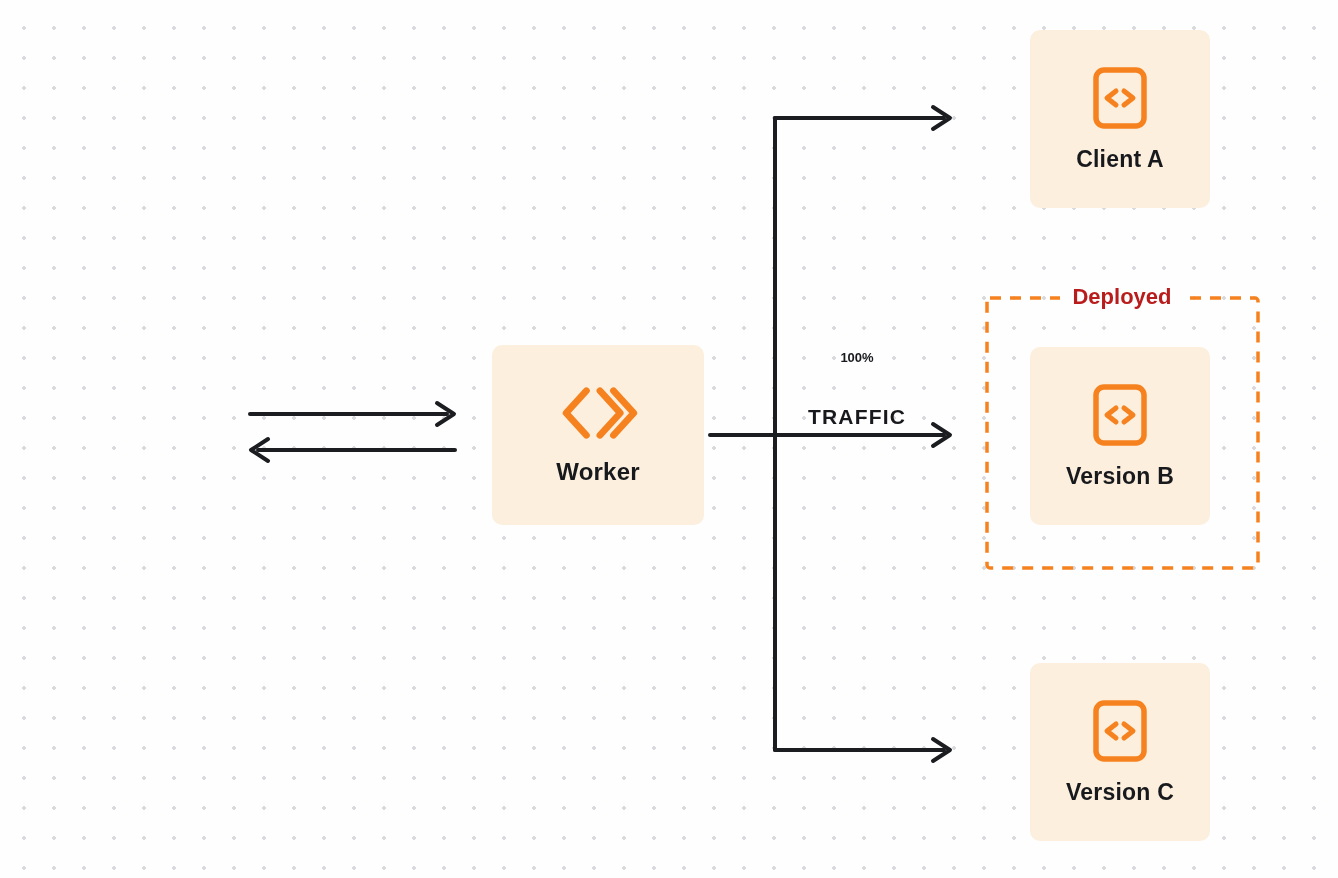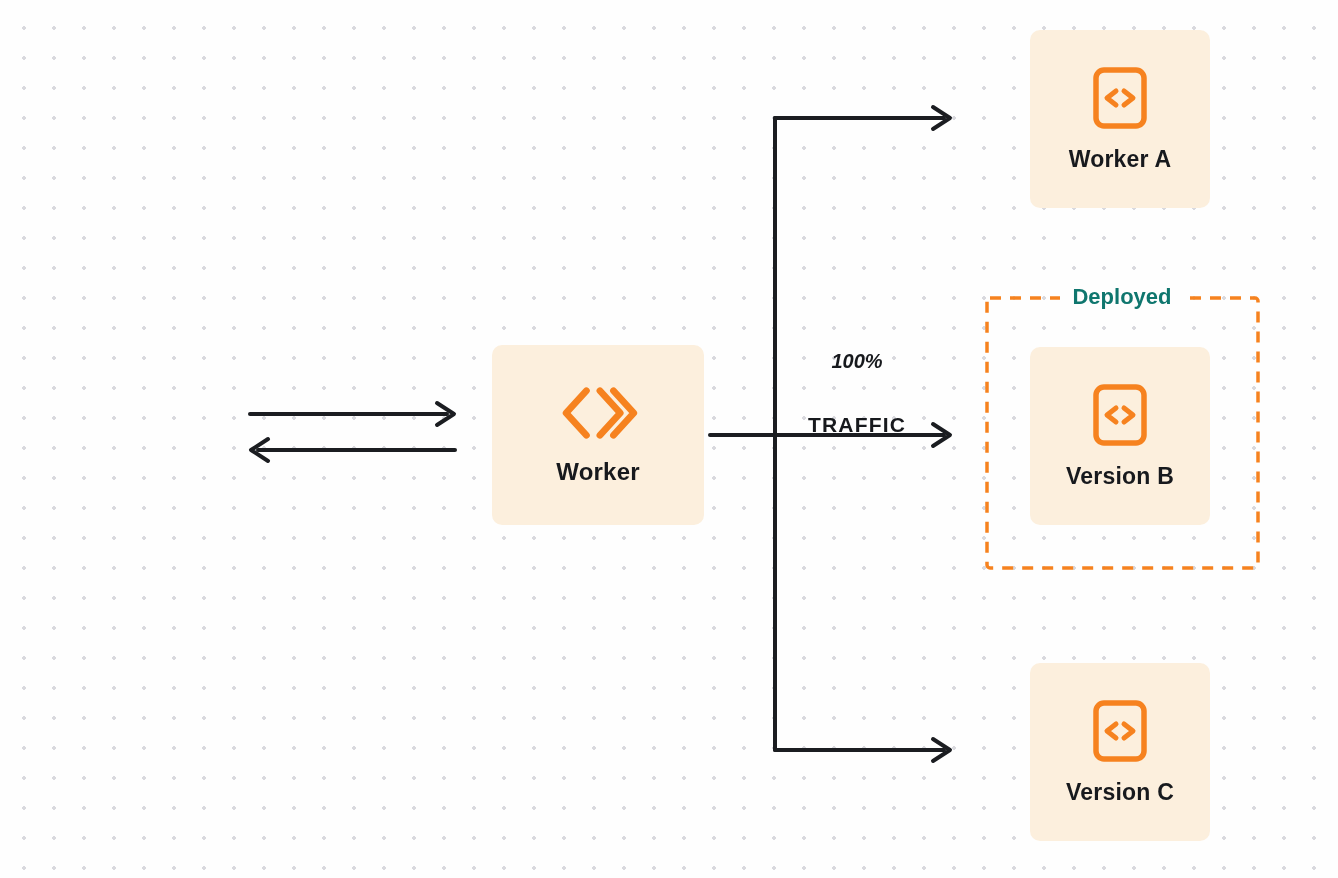--- a/index.html
+++ b/index.html
@@ -57,35 +57,35 @@
   .version-b { top: 347px; }
   .version-c { top: 663px; }
   .version-node .node-label { font-size: 23px; }
   .traffic-label {
     position: absolute;
     left: 787px; top: 350px; width: 140px;
     text-align: center;
     color: #17191d;
     font-weight: 700;
   }
-  .traffic-label .pct { font-size: 20px; margin-bottom: 9px; font-style: italic; }
+  .traffic-label .pct { font-size: 13px; margin-bottom: 9px; }
   .traffic-label .word { font-size: 21px; letter-spacing: 1.2px; margin-top: 40px; }
   .deployed-label {
     position: absolute;
     left: 985px; top: 283px; width: 274px;
     display: flex;
     justify-content: center;
     pointer-events: none;
   }
   .deployed-label span {
     background: #fefefe;
     padding: 1px 12px;
     font-size: 22px;
     font-weight: 700;
-    color: #0f766e;
+    color: #b91c1c;
   }
   .icon-wrap { line-height: 0; }
 </style>
 </head>
 <body>
 
 <div class="canvas">
 
   <svg class="arrow-layer" viewBox="0 0 1338 878" xmlns="http://www.w3.org/2000/svg">
     <g stroke="#1b1d21" stroke-width="4" fill="none" stroke-linecap="round" stroke-linejoin="round">
@@ -147,21 +147,21 @@
   <div class="node version-node version-a">
     <span class="icon-wrap">
       <svg width="56" height="64" viewBox="0 0 56 64" xmlns="http://www.w3.org/2000/svg">
         <rect x="4" y="4" width="48" height="56" rx="8" fill="none" stroke="#f6821f" stroke-width="5.5"></rect>
         <g stroke="#f6821f" stroke-width="5" fill="none" stroke-linecap="round" stroke-linejoin="round">
           <polyline points="24,25 15,32 24,39"></polyline>
           <polyline points="32,25 41,32 32,39"></polyline>
         </g>
       </svg>
     </span>
-    <div class="node-label">Worker A</div>
+    <div class="node-label">Client A</div>
   </div>
 
   <div class="node version-node version-c">
     <span class="icon-wrap">
       <svg width="56" height="64" viewBox="0 0 56 64" xmlns="http://www.w3.org/2000/svg">
         <rect x="4" y="4" width="48" height="56" rx="8" fill="none" stroke="#f6821f" stroke-width="5.5"></rect>
         <g stroke="#f6821f" stroke-width="5" fill="none" stroke-linecap="round" stroke-linejoin="round">
           <polyline points="24,25 15,32 24,39"></polyline>
           <polyline points="32,25 41,32 32,39"></polyline>
         </g>

